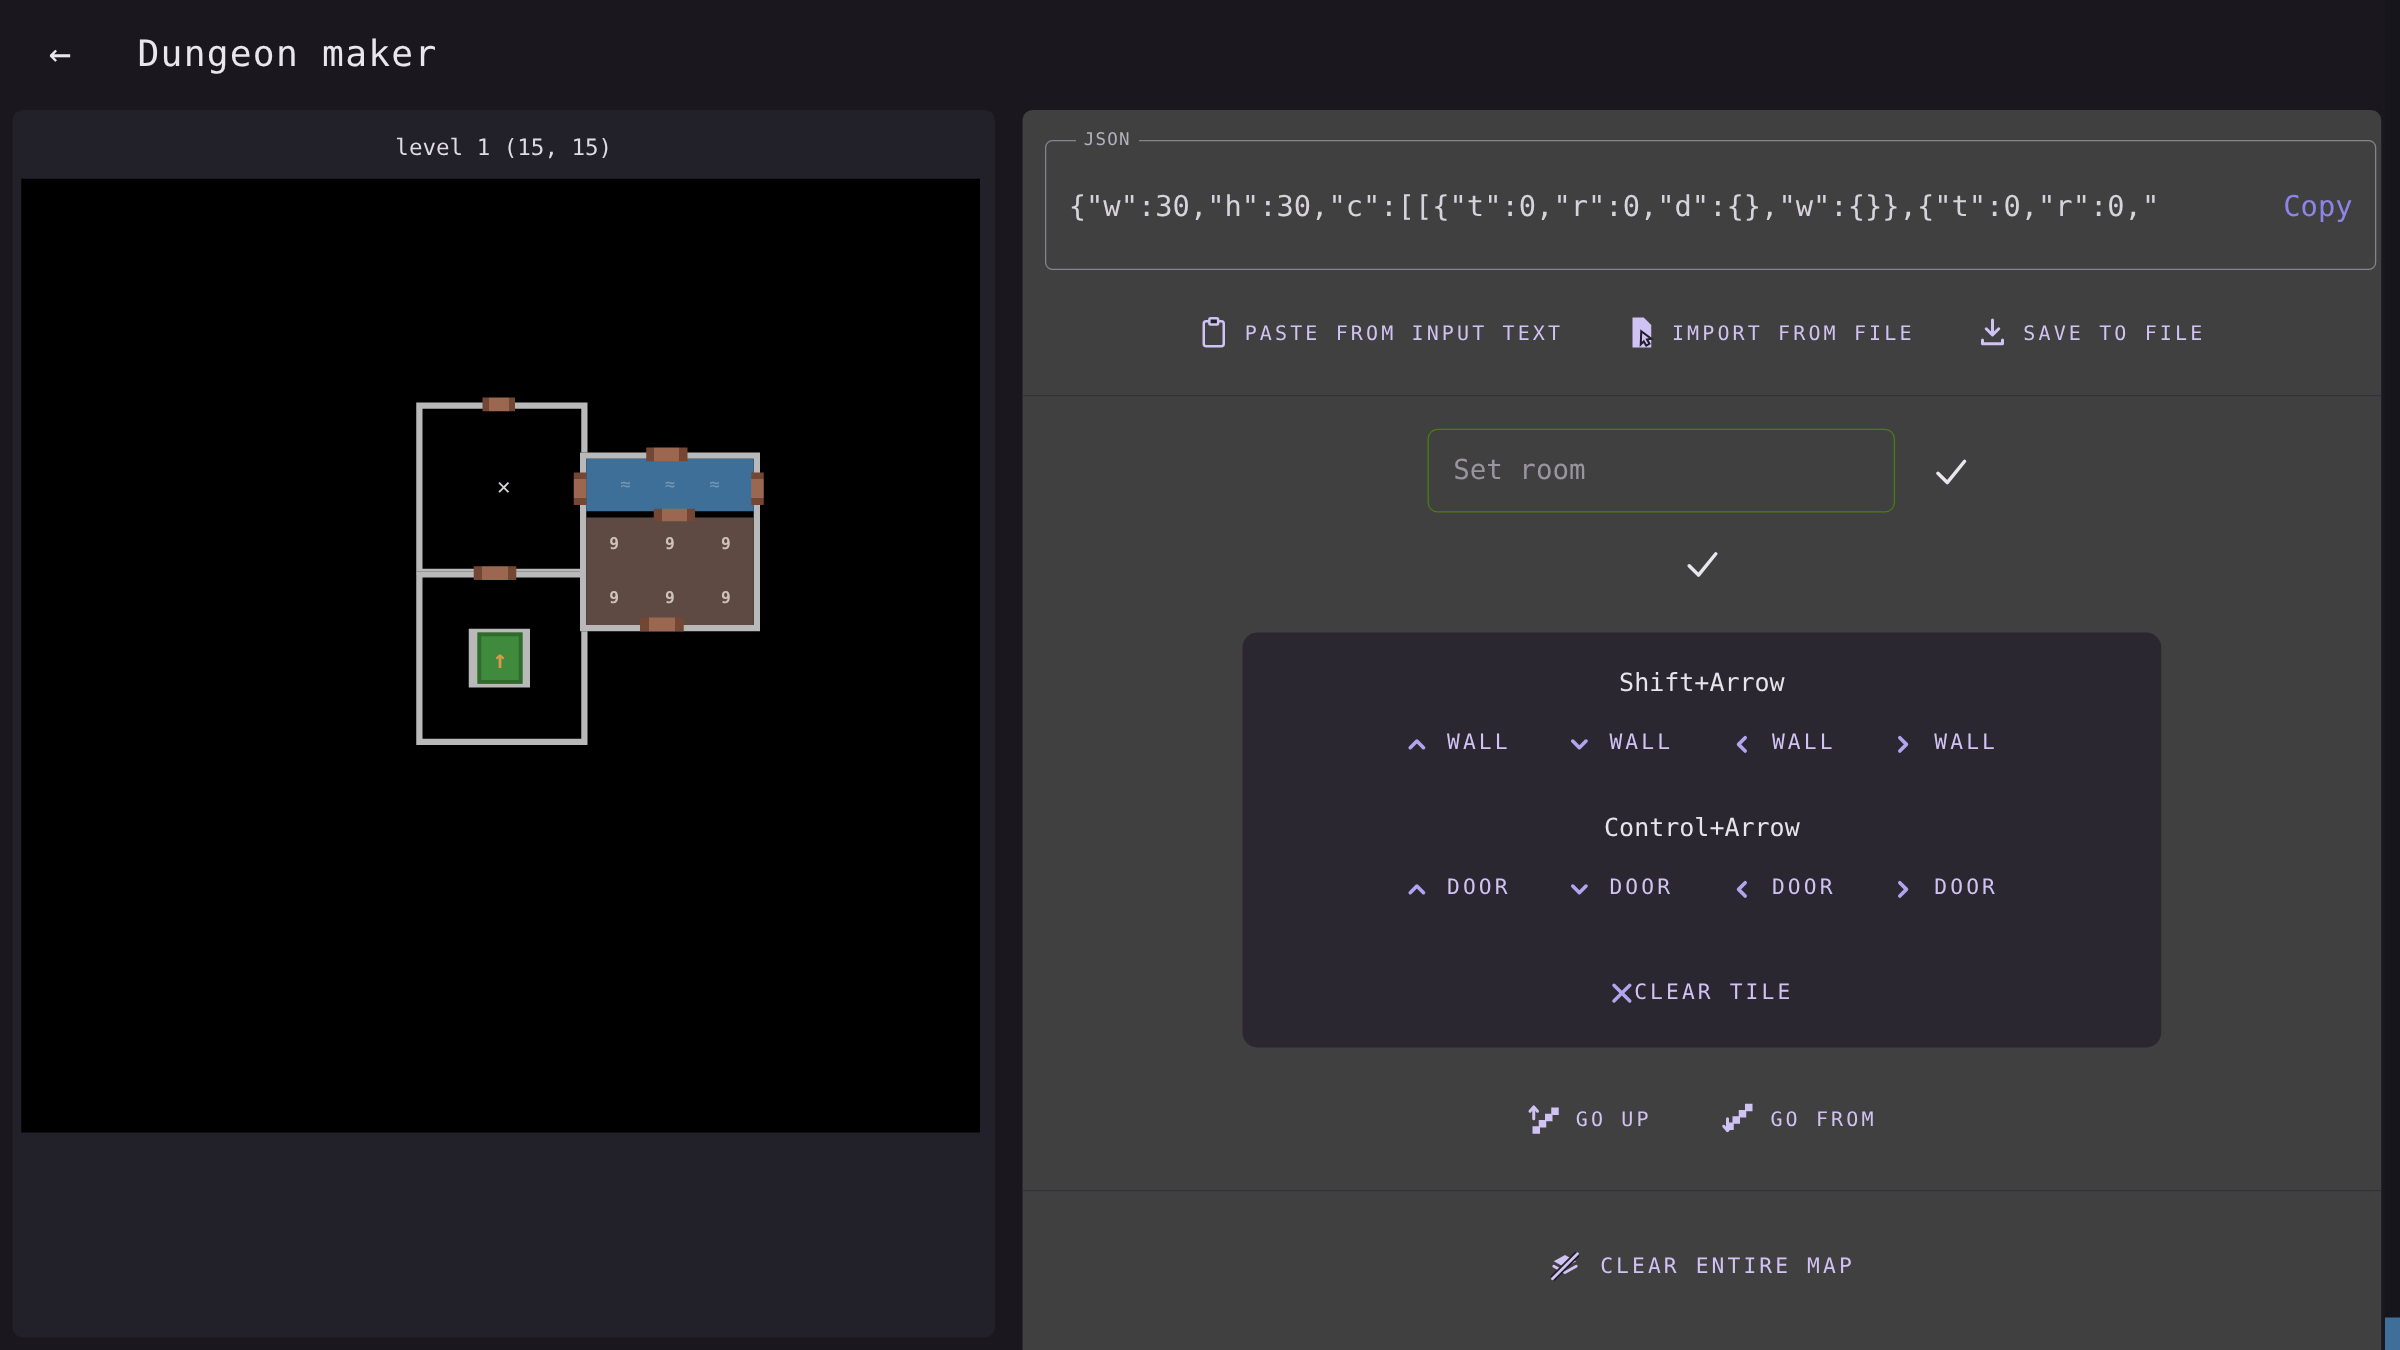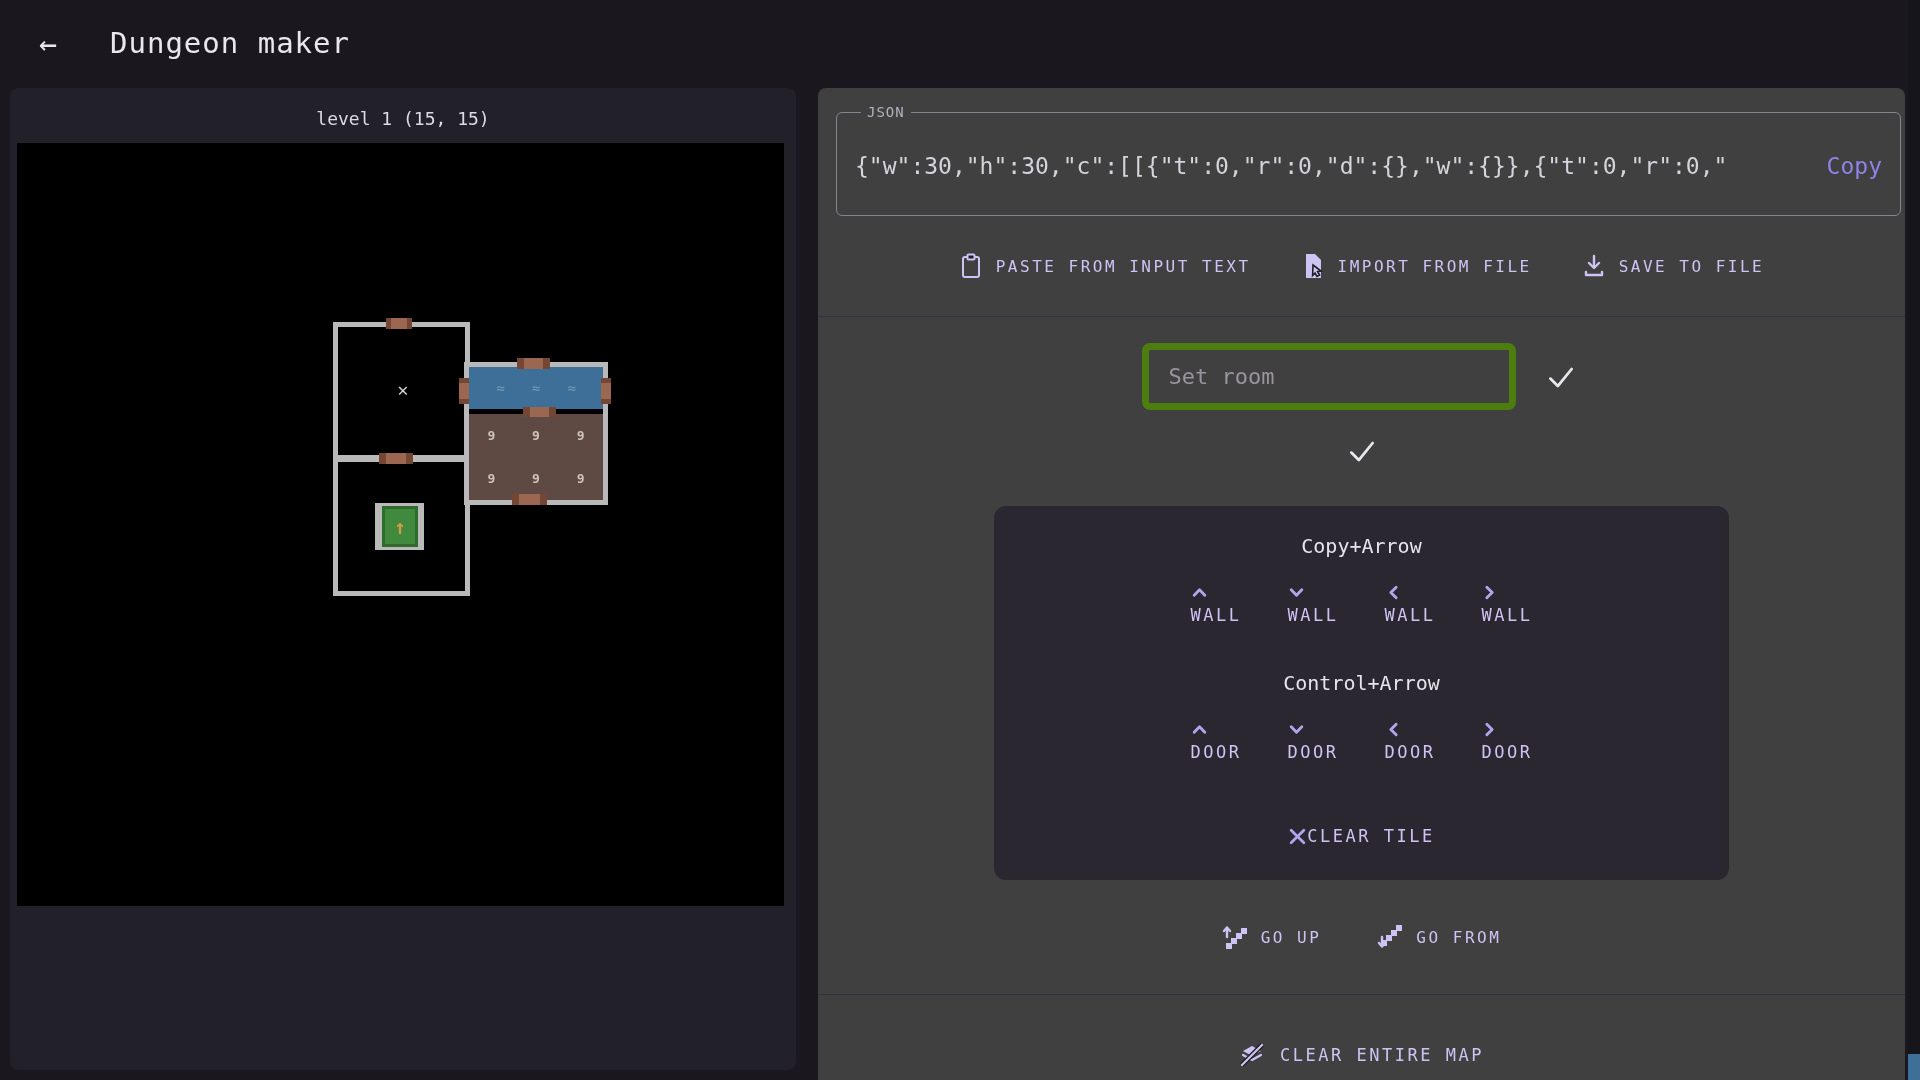--- a/index.html
+++ b/index.html
@@ -64,40 +64,40 @@
 
   .actions-row { height:100px; display:flex; justify-content:center; align-items:center; gap:50px; }
   .action-btn { display:flex; align-items:center; gap:13px; color:#cfc3f3;
     font-size:16px; letter-spacing:2.5px;text-align:right; }
   .action-btn svg { display:block; }
 
   .divider { width:100%; height:1px; background:#35313c; }
 
   .field-row { display:flex; justify-content:center; align-items:center; gap:24px; }
   .row-room { margin-top:26px; }
-  .room-input { width:374px; height:67px; background:transparent; border:7px solid #4d7c0f;
+  .room-input { width:374px; height:67px; background:transparent; border:1px solid #4d7c0f;
     border-radius:8px; padding:0 20px; font-size:22px; color:#e7e4ea; font-family:inherit; }
   .room-input::placeholder { color:#99949f; }
   .row-tile { margin-top:20px; }
   .tile-fieldset { width:374px; border:1px solid #85818f; border-radius:8px;
     padding:2px 16px 12px 20px; cursor:pointer; }
   .tile-fieldset legend { font-size:15px; color:#b5b0bd; padding:0 6px; letter-spacing:1px; }
   .tile-value-row { display:flex; justify-content:space-between; align-items:center; margin-top:2px; }
   .tile-value { font-size:22px; color:#e7e4ea; }
   .caret { width:0; height:0; border-left:6px solid transparent; border-right:6px solid transparent;
     border-top:7px solid #c9c5d2; margin-right:8px; }
   .check-btn { width:42px; height:42px; display:flex; justify-content:center; align-items:center; }
   .check-btn svg { stroke:#e9e6ee; fill:none; stroke-width:2.6; stroke-linecap:round; stroke-linejoin:round; }
 
   .shortcut-card { width:735px; margin:34px auto 0; background:#2a2730; border-radius:12px;
     padding:14px 0 34px; }
   .sc-heading { text-align:center; font-size:20px; font-weight:400; color:#e7e4ea; margin-top:14px; }
   .sc-heading.second { margin-top:46px; }
   .kbd-row { display:flex; justify-content:center; gap:46px; margin-top:26px; }
-  .kbd-btn { display:flex; align-items:flex-start; gap:4px; color:#cfc3f3; font-size:17px; letter-spacing:2.5px;flex-direction:column; }
+  .kbd-btn { display:flex; align-items:flex-end; gap:16px; color:#cfc3f3; font-size:17px; letter-spacing:2.5px; }
   .chev { width:17px; height:17px; stroke:#b2a5ee; fill:none; stroke-width:2.7;
     stroke-linecap:round; stroke-linejoin:round; display:block; }
   .clear-tile-btn { margin:64px auto 0; display:flex; justify-content:center; align-items:center; 
     color:#cfc3f3; font-size:17px; letter-spacing:2.5px; }
   .x-icon { width:19px; height:19px; stroke:#b2a5ee; stroke-width:2.6; stroke-linecap:round; display:block; }
 
   .levelnav-row { margin-top:44px; display:flex; justify-content:center; align-items:center; gap:56px; }
   .div2 { margin-top:44px; }
   .clearmap-row { margin-top:47px; display:flex; justify-content:center; align-items:center; }
   .clearmap-btn { display:flex; align-items:center; gap:15px; color:#cfc3f3; font-size:17px; letter-spacing:2.5px; }
@@ -208,21 +208,21 @@
 
     <div class="field-row row-tile">
       <button class="check-btn">
         <svg width="32" height="32" viewBox="0 0 30 30">
           <polyline points="5,16.5 12,23.5 25,7.5"></polyline>
         </svg>
       </button>
     </div>
 
     <div class="shortcut-card">
-      <div class="sc-heading">Copy+Arrow</div>
+      <div class="sc-heading">Shift+Arrow</div>
       <div class="kbd-row">
         <button class="kbd-btn">
           <svg class="chev" viewBox="0 0 16 16">
               <polyline points="3,10.5 8,5.5 13,10.5"></polyline>
             </svg>
           <span>WALL</span>
         </button>
         <button class="kbd-btn">
           <svg class="chev" viewBox="0 0 16 16">
               <polyline points="3,5.5 8,10.5 13,5.5"></polyline>

